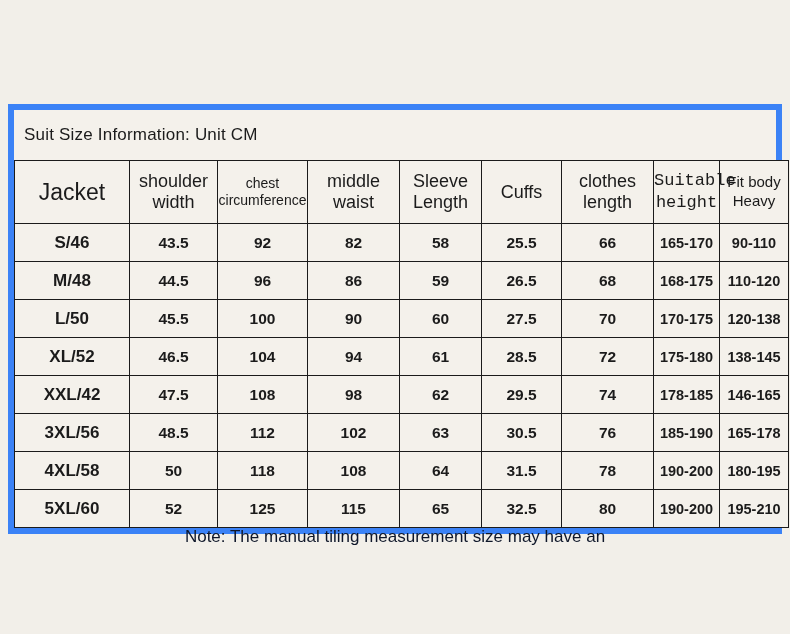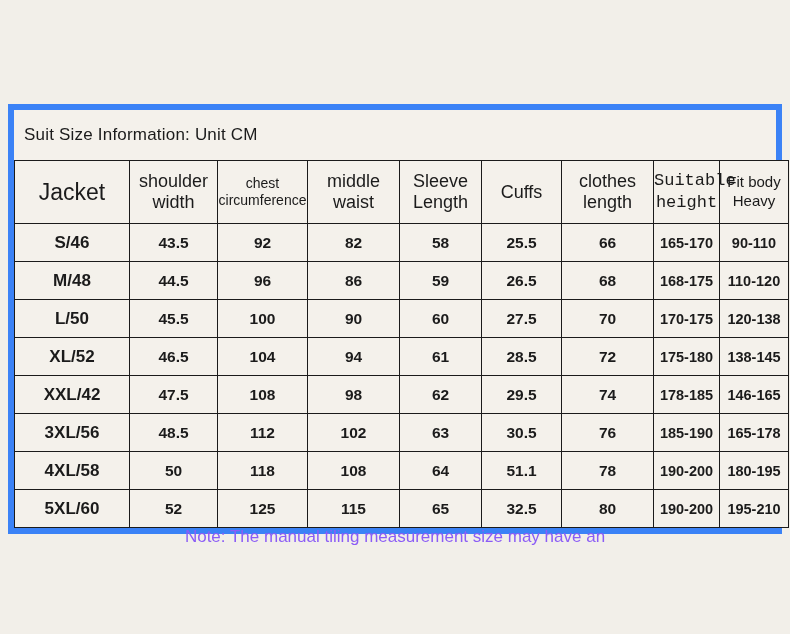--- a/index.html
+++ b/index.html
@@ -101,21 +101,21 @@
   col.w-fit { width: 69px; }
 
   .note {
     position: absolute;
     left: 0;
     top: 526px;
     width: 790px;
     text-align: center;
     font-size: 17px;
     line-height: 1.35;
-    color: #8b5cf6;
+    color: #0f172a;
   }
   .note .line {
     display: block;
   }
   .note .line2 {
     padding-left: 6px;
   }
 </style>
 </head>
 <body>
@@ -240,21 +240,21 @@
           <td>76</td>
           <td class="c-narrow">185-190</td>
           <td class="c-narrow">165-178</td>
         </tr>
         <tr>
           <td class="c-size">4XL/58</td>
           <td>50</td>
           <td>118</td>
           <td>108</td>
           <td>64</td>
-          <td>51.1</td>
+          <td>31.5</td>
           <td>78</td>
           <td class="c-narrow">190-200</td>
           <td class="c-narrow">180-195</td>
         </tr>
         <tr>
           <td class="c-size">5XL/60</td>
           <td>52</td>
           <td>125</td>
           <td>115</td>
           <td>65</td>

